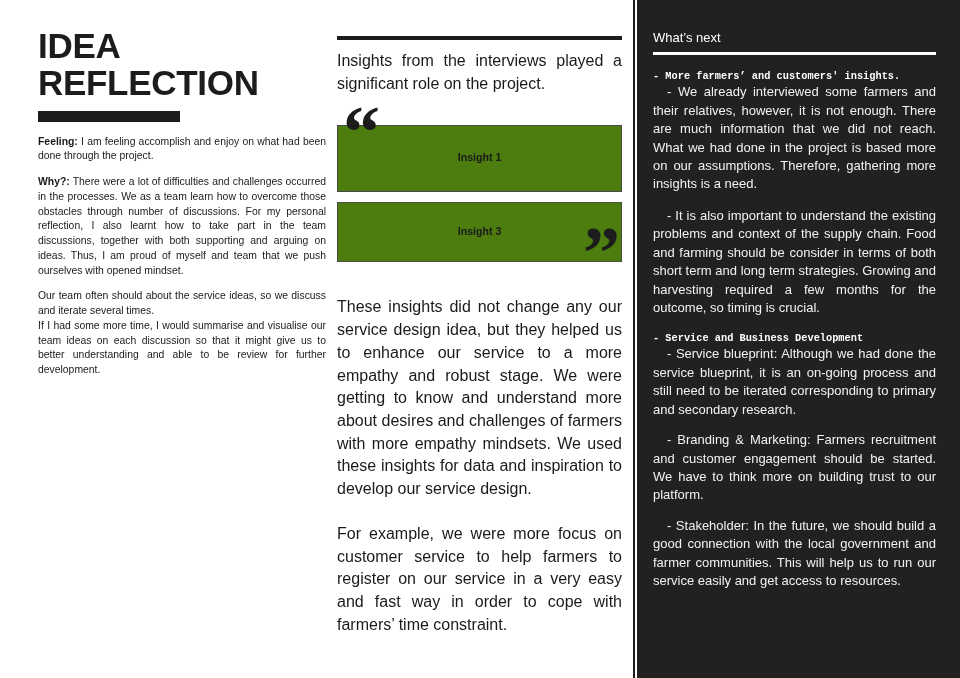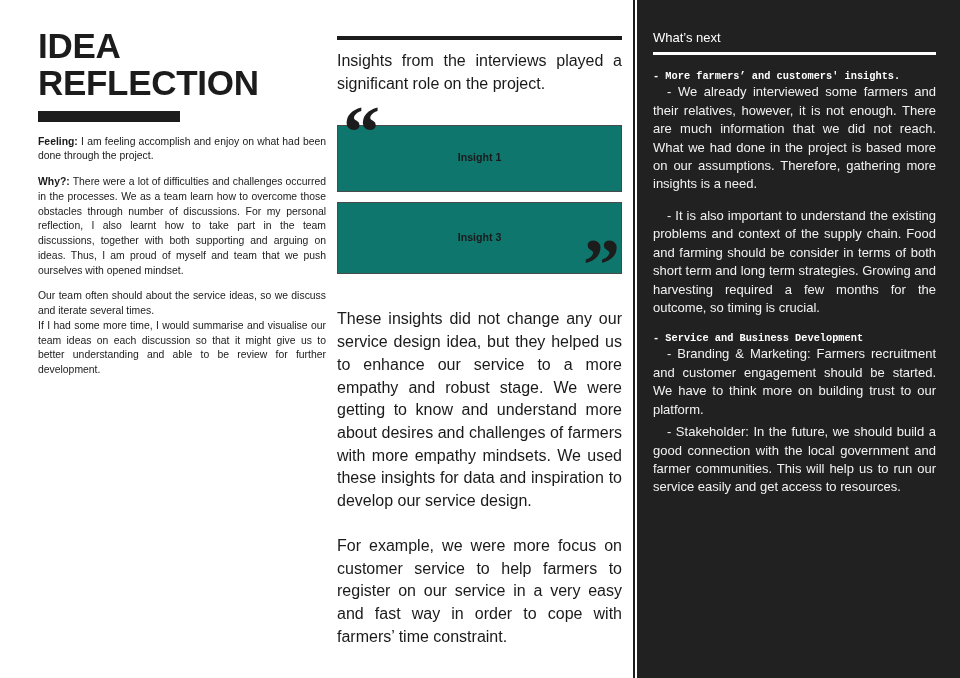--- a/index.html
+++ b/index.html
@@ -118,35 +118,35 @@
     font-size: 74px;
     font-weight: bold;
     line-height: 1;
     color: #1c1c1c;
     letter-spacing: -2px;
     z-index: 3;
     user-select: none;
   }
   .insight-box {
     border: 1.5px solid #4a4a4a;
-    background: #0f766e;
+    background: #4d7c0f;
     box-sizing: border-box;
     display: flex;
     flex-direction: column;
     justify-content: center;
     align-items: center;
     text-align: center;
     padding: 8px 12px;
     margin-bottom: 10px;
     position: relative;
     z-index: 2;
   }
   .insight-box.b1 { height: 67px; }
   .insight-box.b2 { height: 67px; }
-  .insight-box.b3 { height: 72px; margin-bottom: 0; }
+  .insight-box.b3 { height: 60px; margin-bottom: 0; }
   .insight-head {
     font-size: 10.6px;
     font-weight: bold;
     color: #1a1a1a;
     margin-bottom: 3px;
   }
   .insight-quote {
     font-size: 10.4px;
     line-height: 1.42;
     color: #1a1a1a;
@@ -197,21 +197,21 @@
     font-family: Liberation Mono, monospace;
   }
   .panel-body {
     font-size: 13px;
     line-height: 1.42;
     color: #f2f2f2;
     text-align: justify;
     margin: 0;
     text-indent: 14px;
   }
-  .panel-body + .panel-body { margin-top: 4px; }
+  .panel-body + .panel-body { margin-top: 12px; }
 </style>
 </head>
 <body>
 
 <div class="page">
 
   <div class="col-left">
     <h1 class="main-title">IDEA REFLECTION</h1>
     <div class="title-bar"></div>
 
@@ -260,19 +260,20 @@
         <p class="panel-head">- More farmers’ and customers' insights.</p>
         <p class="panel-body">- We already interviewed some farmers and their relatives, however, it is not enough. There are much information that we did not reach. What we had done in the project is based more on our assumptions. Therefore, gathering more insights is a need.</p>
       </div>
 
       <div class="panel-block">
         <p class="panel-body">- It is also important to understand the existing problems and context of the supply chain. Food and farming should be consider in terms of both short term and long term strategies. Growing and harvesting required a few months for the outcome, so timing is crucial.</p>
       </div>
 
       <div class="panel-block">
         <p class="panel-head">- Service and Business Development</p>
+        <p class="panel-body">- Service blueprint: Although we had done the service blueprint, it is an on-going process and still need to be iterated corresponding to primary and secondary research.</p>
         <p class="panel-body">- Branding &amp; Marketing: Farmers recruitment and customer engagement should be started. We have to think more on building trust to our platform.</p>
         <p class="panel-body">- Stakeholder: In the future, we should build a good connection with the local government and farmer communities. This will help us to run our service easily and get access to resources.</p>
       </div>
     </div>
   </div>
 
 </div>
 
 </body></html>

